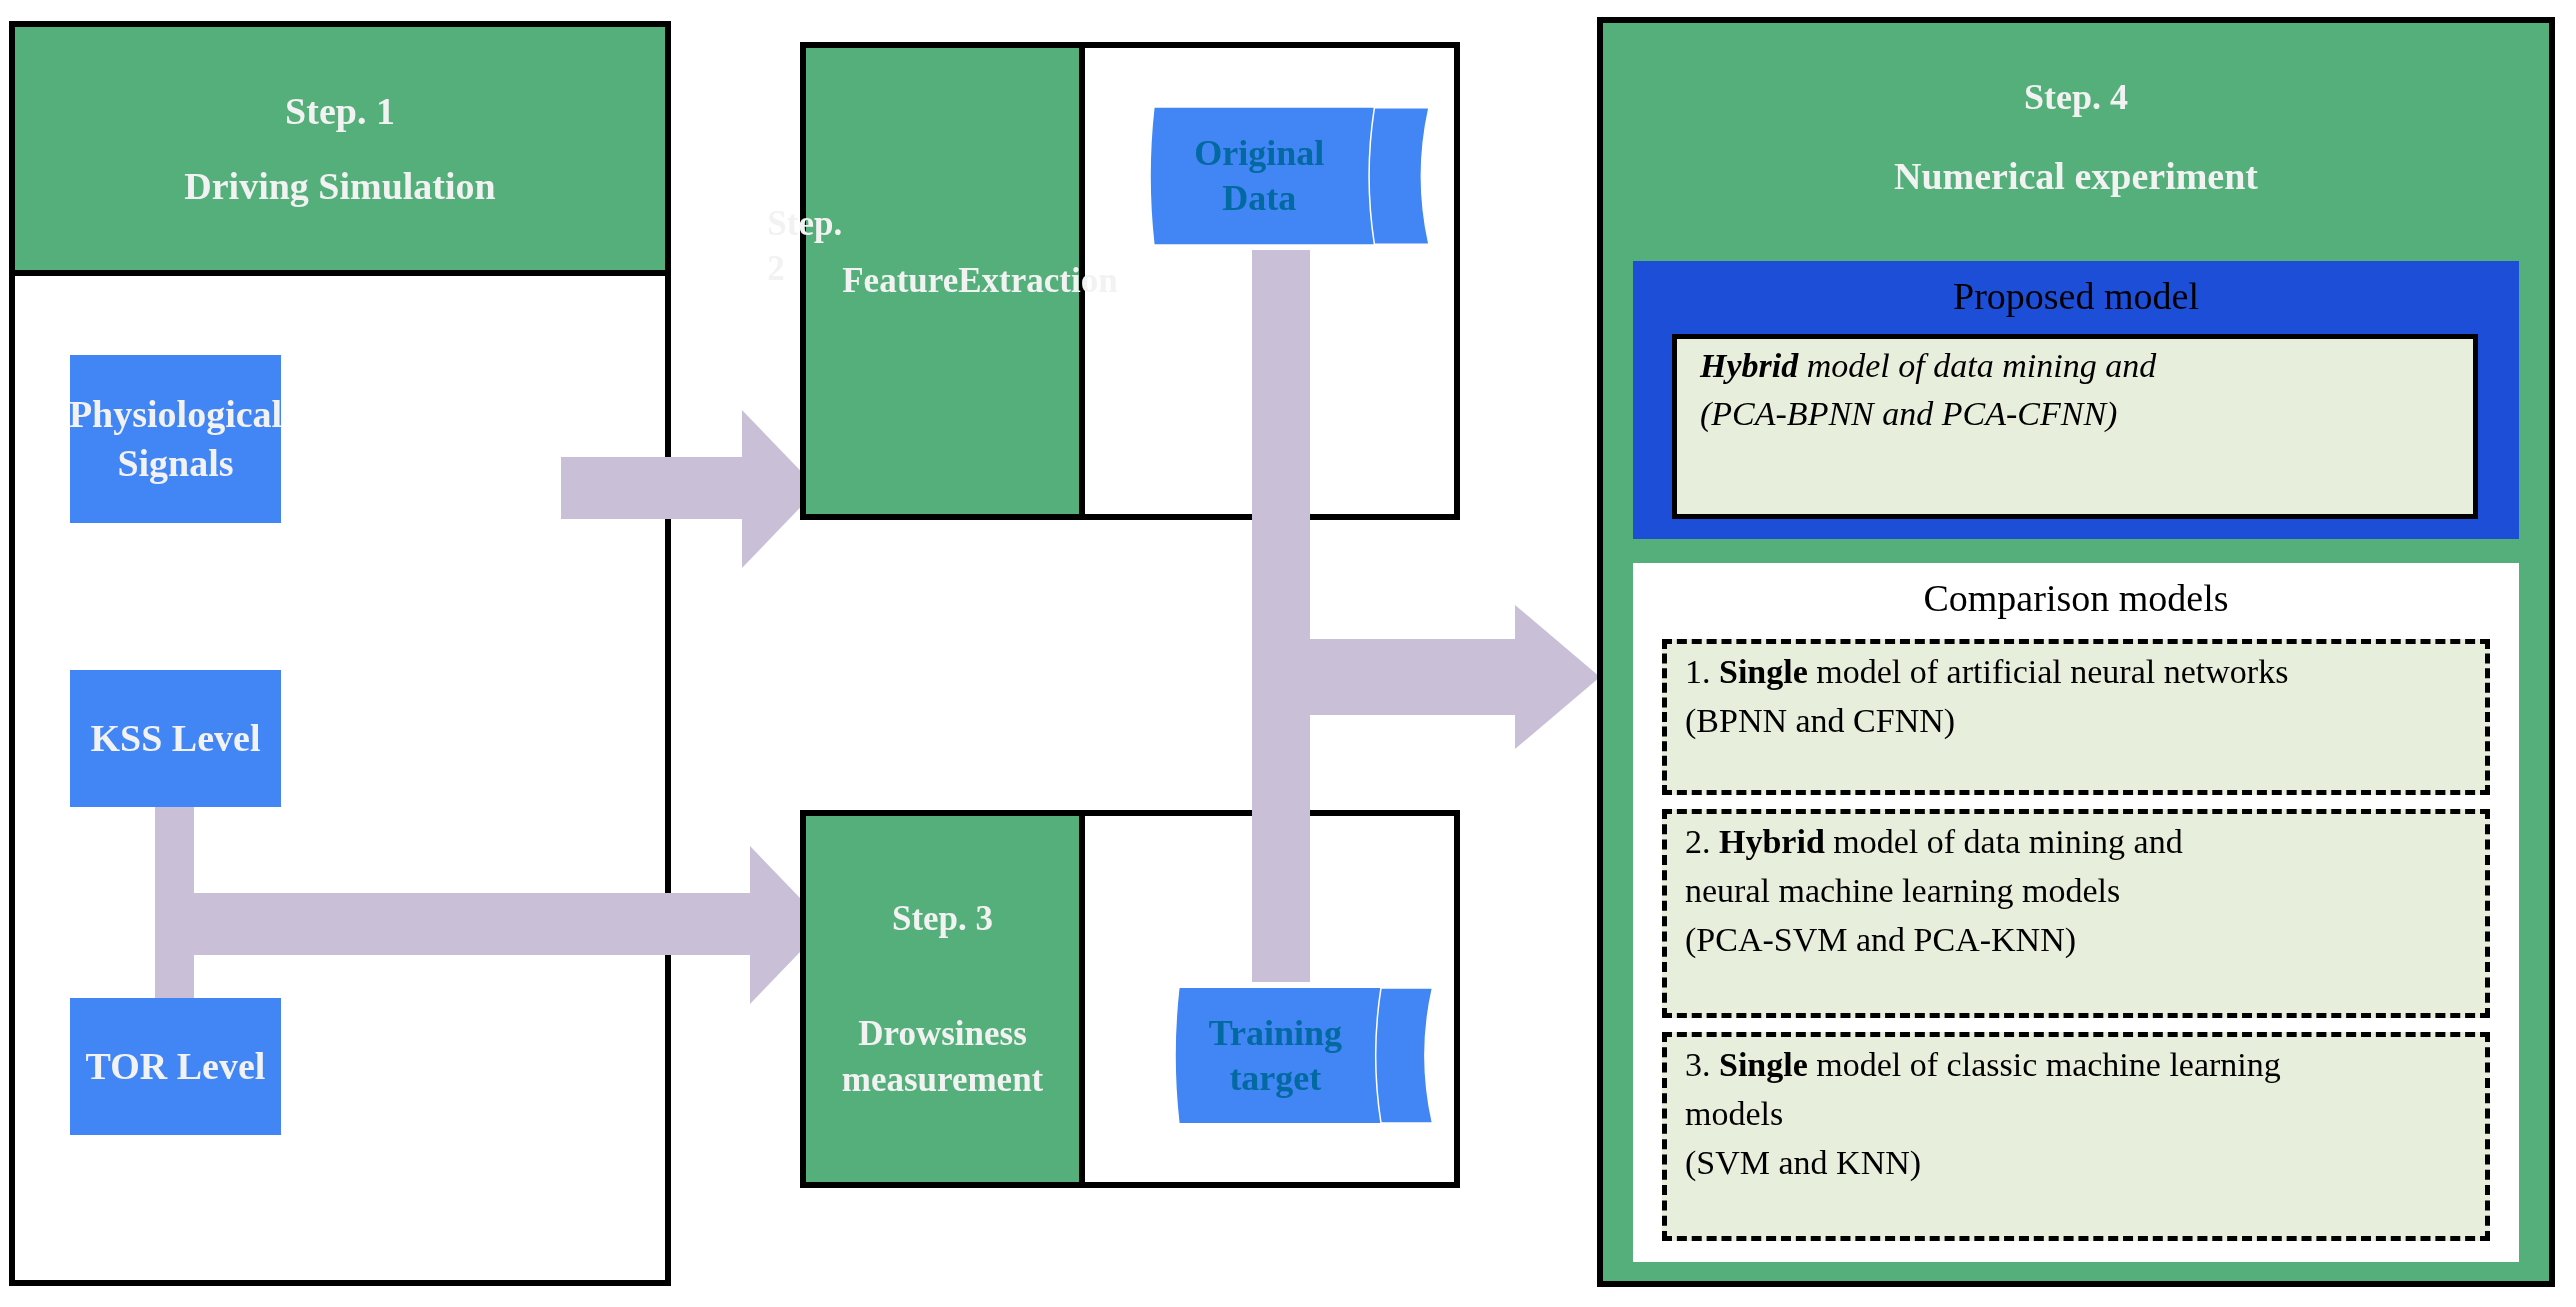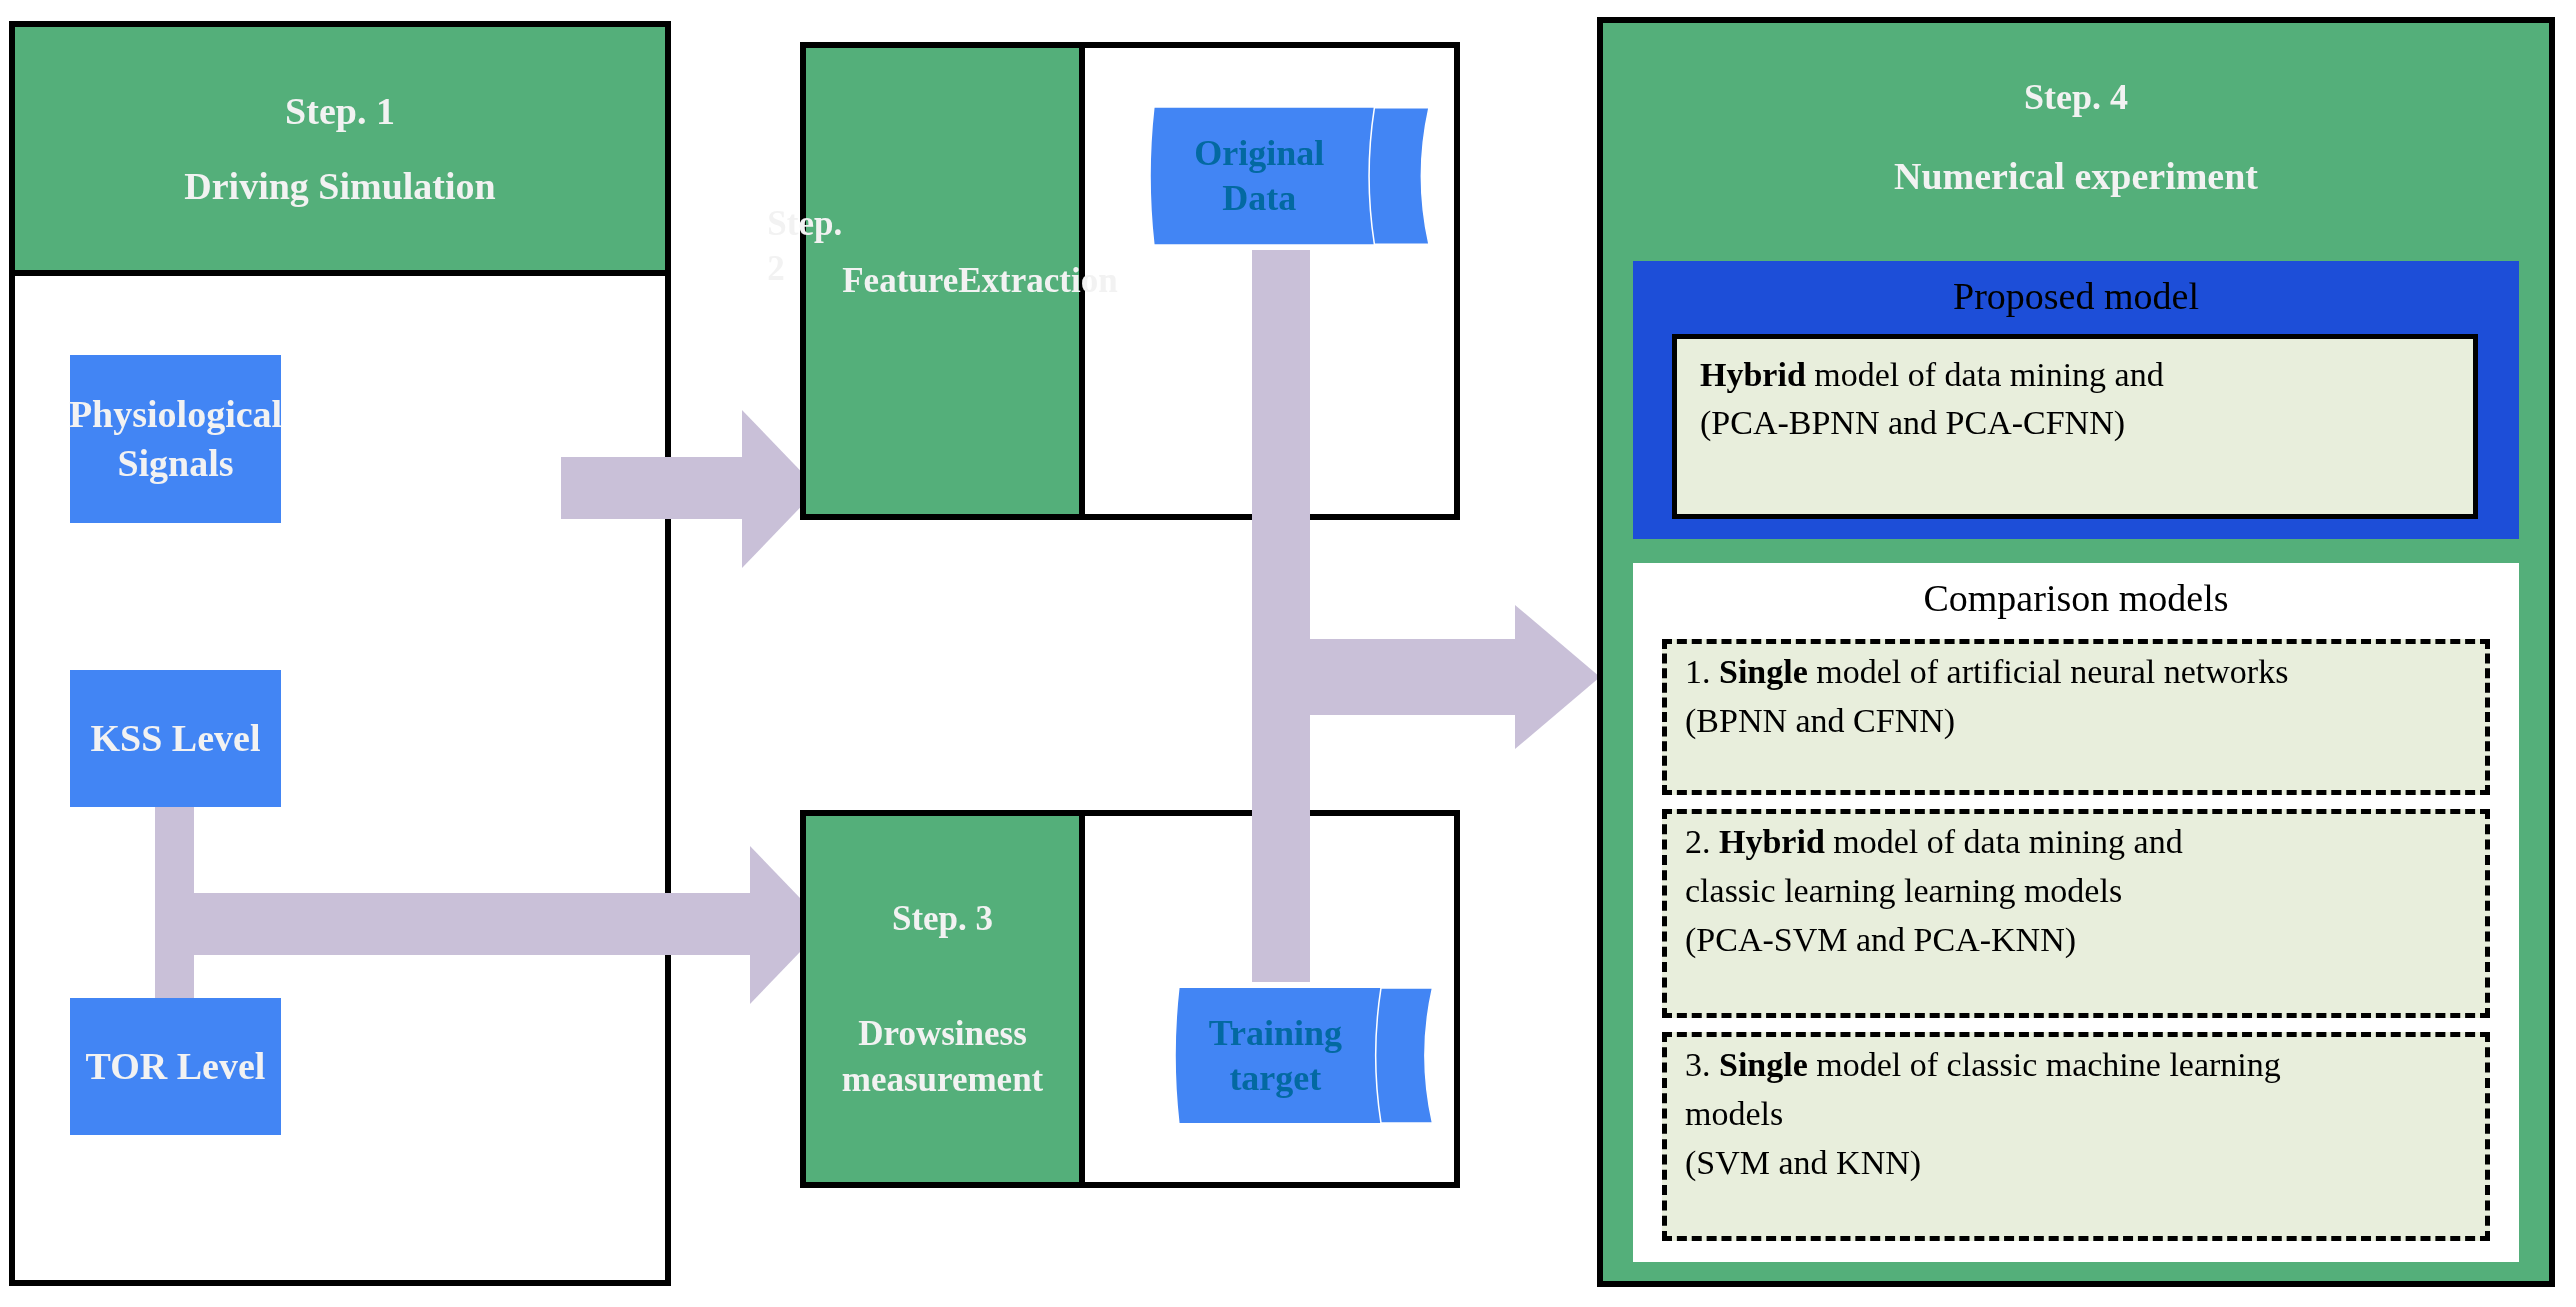--- a/index.html
+++ b/index.html
@@ -88,21 +88,21 @@
               color:#f2f2f2;font-weight:bold;}
   #step4-head .l1{font-size:36px;margin-bottom:36px;}
   #step4-head .l2{font-size:38px;}
 
   #proposed-panel{position:absolute;left:30px;top:238px;width:886px;height:278px;
                   background:#1d4ed8;}
   #proposed-panel .panel-title{text-align:center;font-size:38px;color:#000;
                   padding-top:13.7px;}
   #proposed-box{position:absolute;left:39px;top:73px;width:806px;height:185px;
                 background:#E8EEDC;border:5.3px solid #000;box-sizing:border-box;
-                padding:12px 23px;font-size:34px;line-height:1.42;color:#000;}
+                padding:3px 23px;font-size:34px;line-height:1.42;color:#000;font-style:italic;}
 
   #comparison-panel{position:absolute;left:30px;top:540px;width:886px;height:699px;
                     background:#fff;}
   #comparison-panel .panel-title{text-align:center;font-size:38px;color:#000;
                     padding-top:13.7px;}
   .cmp-box{position:absolute;left:29px;width:828px;background:#E8EEDC;
            border:5.3px dashed #000;box-sizing:border-box;padding:4px 18px;
            font-size:34px;line-height:1.44;color:#000;}
   #cmp-1{top:76px;height:156px;}
   #cmp-2{top:246px;height:209px;}
@@ -208,21 +208,21 @@
     <div id="comparison-panel">
       <div class="panel-title">Comparison models</div>
 
       <div class="cmp-box" id="cmp-1">
         <div><span>1. </span><b>Single</b><span> model of artificial neural networks</span></div>
         <div>(BPNN and CFNN)</div>
       </div>
 
       <div class="cmp-box" id="cmp-2">
         <div><span>2. </span><b>Hybrid</b><span> model of data mining  and</span></div>
-        <div>classic learning learning models</div>
+        <div>neural machine learning models</div>
         <div>(PCA-SVM and PCA-KNN)</div>
       </div>
 
       <div class="cmp-box" id="cmp-3">
         <div><span>3. </span><b>Single</b><span> model of classic machine learning</span></div>
         <div>models</div>
         <div>(SVM and KNN)</div>
       </div>
     </div>
   </div>

